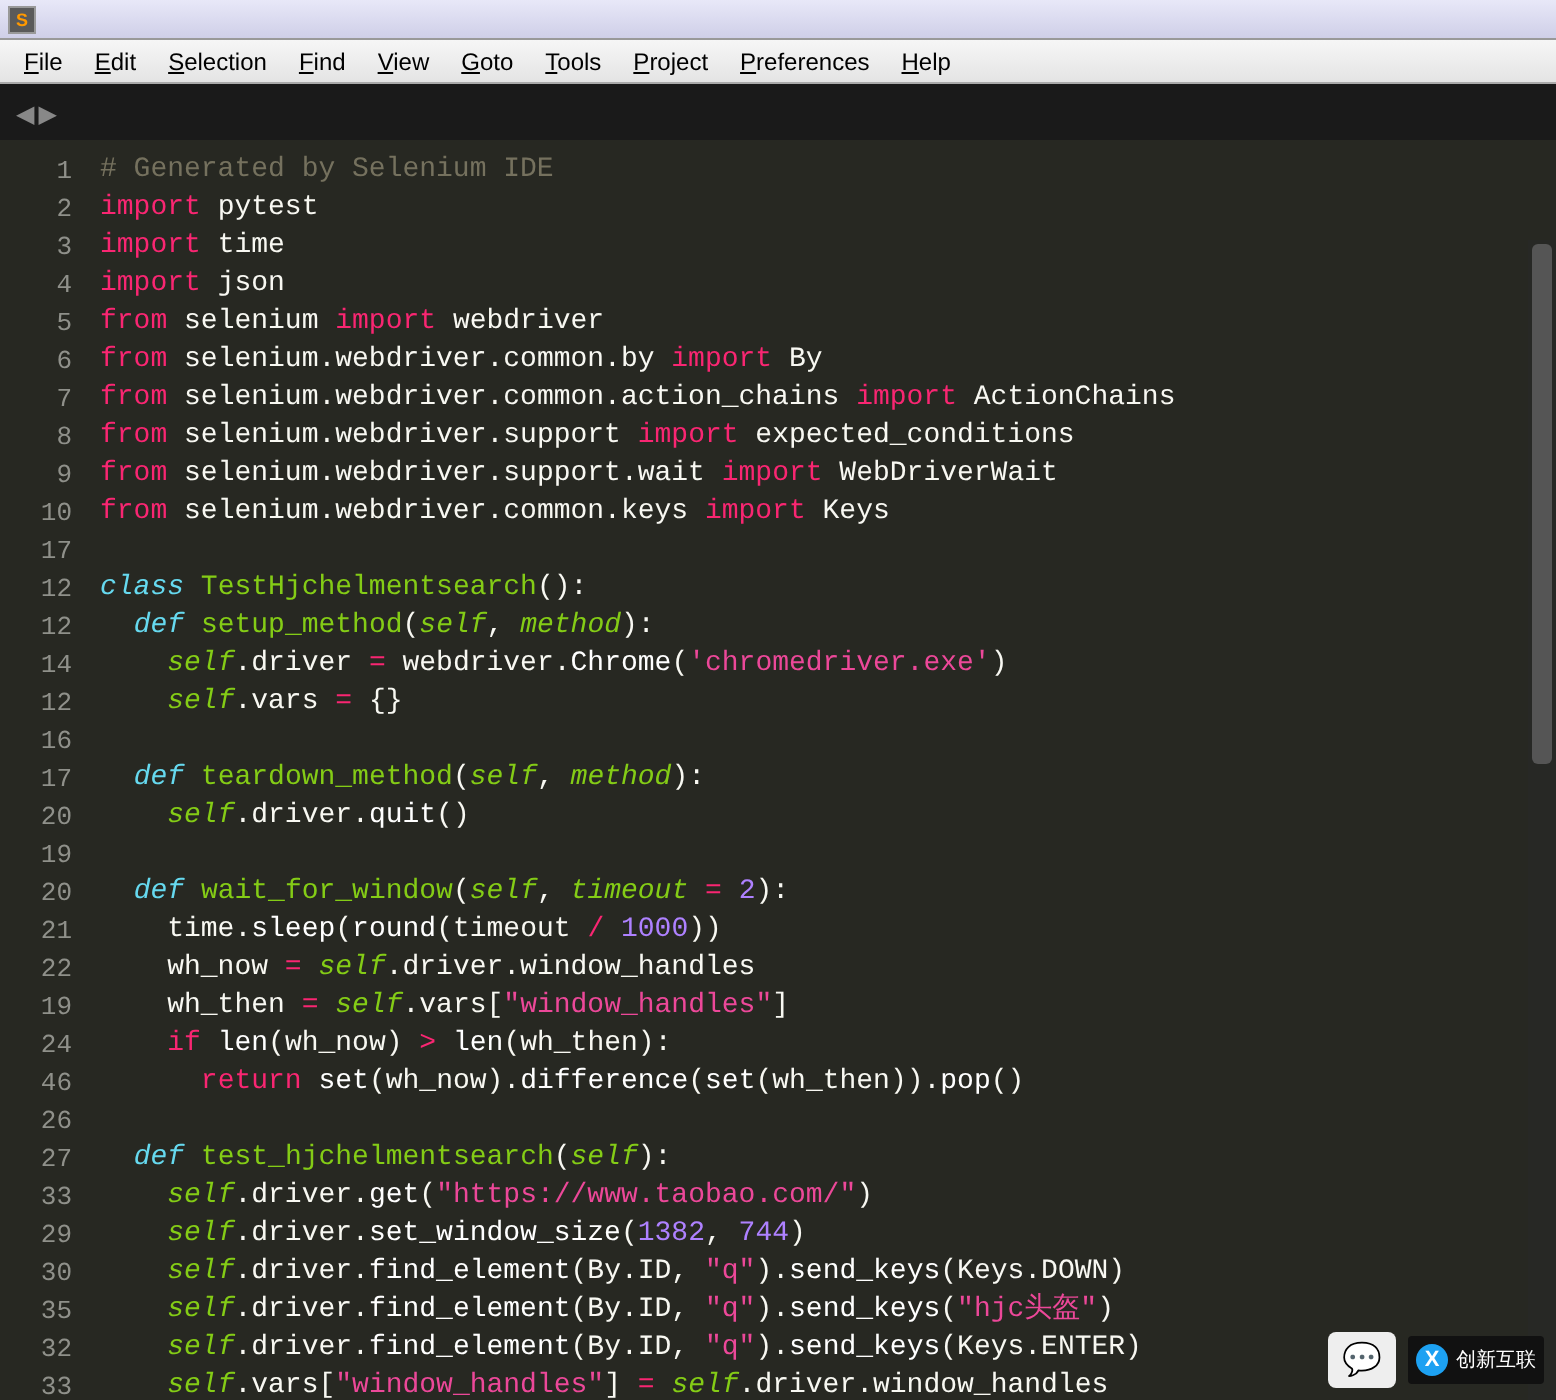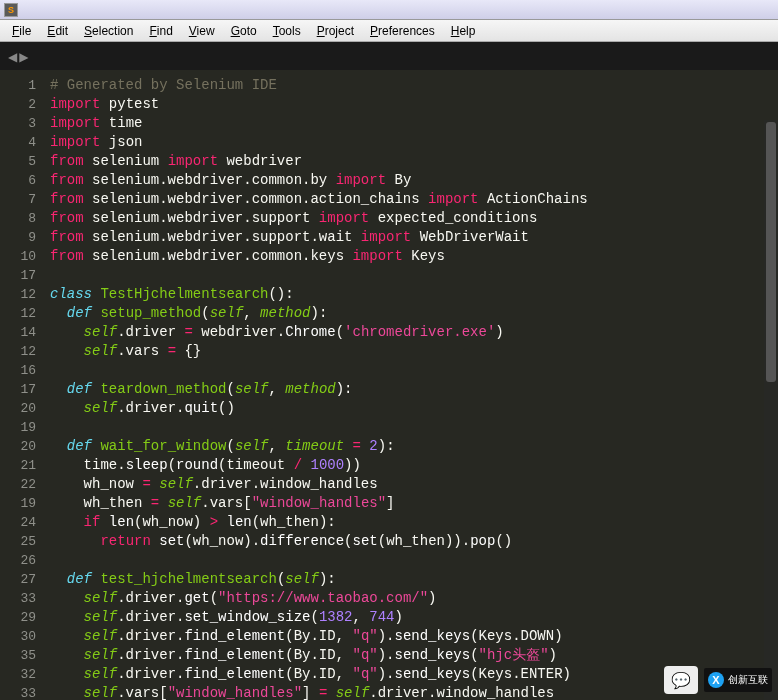--- a/index.html
+++ b/index.html
@@ -89,21 +89,21 @@
       <div>12</div>
       <div>16</div>
       <div>17</div>
       <div>20</div>
       <div>19</div>
       <div>20</div>
       <div>21</div>
       <div>22</div>
       <div>19</div>
       <div>24</div>
-      <div>25</div>
+      <div>46</div>
       <div>26</div>
       <div>27</div>
       <div>33</div>
       <div>29</div>
       <div>30</div>
       <div>35</div>
       <div>32</div>
       <div>33</div>
     </div>
   <div class="code"><div class="line"><span class="c-comment"># Generated by Selenium IDE</span></div><div class="line"><span class="c-keyword">import</span><span class="c-plain"> pytest</span></div><div class="line"><span class="c-keyword">import</span><span class="c-plain"> time</span></div><div class="line"><span class="c-keyword">import</span><span class="c-plain"> json</span></div><div class="line"><span class="c-keyword">from</span><span class="c-plain"> selenium </span><span class="c-keyword">import</span><span class="c-plain"> webdriver</span></div><div class="line"><span class="c-keyword">from</span><span class="c-plain"> selenium.webdriver.common.by </span><span class="c-keyword">import</span><span class="c-plain"> By</span></div><div class="line"><span class="c-keyword">from</span><span class="c-plain"> selenium.webdriver.common.action_chains </span><span class="c-keyword">import</span><span class="c-plain"> ActionChains</span></div><div class="line"><span class="c-keyword">from</span><span class="c-plain"> selenium.webdriver.support </span><span class="c-keyword">import</span><span class="c-plain"> expected_conditions</span></div><div class="line"><span class="c-keyword">from</span><span class="c-plain"> selenium.webdriver.support.wait </span><span class="c-keyword">import</span><span class="c-plain"> WebDriverWait</span></div><div class="line"><span class="c-keyword">from</span><span class="c-plain"> selenium.webdriver.common.keys </span><span class="c-keyword">import</span><span class="c-plain"> Keys</span></div><div class="line"><span class="c-plain"></span></div><div class="line"><span class="c-storage">class</span><span class="c-plain"> </span><span class="c-funcname">TestHjchelmentsearch</span><span class="c-plain">():</span></div><div class="line"><span class="c-plain">  </span><span class="c-storage">def</span><span class="c-plain"> </span><span class="c-funcname">setup_method</span><span class="c-plain">(</span><span class="c-param">self</span><span class="c-plain">, </span><span class="c-param">method</span><span class="c-plain">):</span></div><div class="line"><span class="c-plain">    </span><span class="c-param">self</span><span class="c-plain">.driver </span><span class="c-keyword">=</span><span class="c-plain"> webdriver.</span><span class="c-call">Chrome</span><span class="c-plain">(</span><span class="c-string">'chromedriver.exe'</span><span class="c-plain">)</span></div><div class="line"><span class="c-plain">    </span><span class="c-param">self</span><span class="c-plain">.vars </span><span class="c-keyword">=</span><span class="c-plain"> {}</span></div><div class="line"><span class="c-plain"></span></div><div class="line"><span class="c-plain">  </span><span class="c-storage">def</span><span class="c-plain"> </span><span class="c-funcname">teardown_method</span><span class="c-plain">(</span><span class="c-param">self</span><span class="c-plain">, </span><span class="c-param">method</span><span class="c-plain">):</span></div><div class="line"><span class="c-plain">    </span><span class="c-param">self</span><span class="c-plain">.driver.</span><span class="c-call">quit</span><span class="c-plain">()</span></div><div class="line"><span class="c-plain"></span></div><div class="line"><span class="c-plain">  </span><span class="c-storage">def</span><span class="c-plain"> </span><span class="c-funcname">wait_for_window</span><span class="c-plain">(</span><span class="c-param">self</span><span class="c-plain">, </span><span class="c-param">timeout</span><span class="c-plain"> </span><span class="c-keyword">=</span><span class="c-plain"> </span><span class="c-number">2</span><span class="c-plain">):</span></div><div class="line"><span class="c-plain">    time.</span><span class="c-call">sleep</span><span class="c-plain">(</span><span class="c-call">round</span><span class="c-plain">(timeout </span><span class="c-keyword">/</span><span class="c-plain"> </span><span class="c-number">1000</span><span class="c-plain">))</span></div><div class="line"><span class="c-plain">    wh_now </span><span class="c-keyword">=</span><span class="c-plain"> </span><span class="c-param">self</span><span class="c-plain">.driver.window_handles</span></div><div class="line"><span class="c-plain">    wh_then </span><span class="c-keyword">=</span><span class="c-plain"> </span><span class="c-param">self</span><span class="c-plain">.vars[</span><span class="c-string">"window_handles"</span><span class="c-plain">]</span></div><div class="line"><span class="c-plain">    </span><span class="c-keyword">if</span><span class="c-plain"> </span><span class="c-call">len</span><span class="c-plain">(wh_now) </span><span class="c-keyword">&gt;</span><span class="c-plain"> </span><span class="c-call">len</span><span class="c-plain">(wh_then):</span></div><div class="line"><span class="c-plain">      </span><span class="c-keyword">return</span><span class="c-plain"> </span><span class="c-call">set</span><span class="c-plain">(wh_now).</span><span class="c-call">difference</span><span class="c-plain">(</span><span class="c-call">set</span><span class="c-plain">(wh_then)).</span><span class="c-call">pop</span><span class="c-plain">()</span></div><div class="line"><span class="c-plain"></span></div><div class="line"><span class="c-plain">  </span><span class="c-storage">def</span><span class="c-plain"> </span><span class="c-funcname">test_hjchelmentsearch</span><span class="c-plain">(</span><span class="c-param">self</span><span class="c-plain">):</span></div><div class="line"><span class="c-plain">    </span><span class="c-param">self</span><span class="c-plain">.driver.</span><span class="c-call">get</span><span class="c-plain">(</span><span class="c-string">"https://www.taobao.com/"</span><span class="c-plain">)</span></div><div class="line"><span class="c-plain">    </span><span class="c-param">self</span><span class="c-plain">.driver.</span><span class="c-call">set_window_size</span><span class="c-plain">(</span><span class="c-number">1382</span><span class="c-plain">, </span><span class="c-number">744</span><span class="c-plain">)</span></div><div class="line"><span class="c-plain">    </span><span class="c-param">self</span><span class="c-plain">.driver.</span><span class="c-call">find_element</span><span class="c-plain">(By.ID, </span><span class="c-string">"q"</span><span class="c-plain">).</span><span class="c-call">send_keys</span><span class="c-plain">(Keys.DOWN)</span></div><div class="line"><span class="c-plain">    </span><span class="c-param">self</span><span class="c-plain">.driver.</span><span class="c-call">find_element</span><span class="c-plain">(By.ID, </span><span class="c-string">"q"</span><span class="c-plain">).</span><span class="c-call">send_keys</span><span class="c-plain">(</span><span class="c-string">"hjc头盔"</span><span class="c-plain">)</span></div><div class="line"><span class="c-plain">    </span><span class="c-param">self</span><span class="c-plain">.driver.</span><span class="c-call">find_element</span><span class="c-plain">(By.ID, </span><span class="c-string">"q"</span><span class="c-plain">).</span><span class="c-call">send_keys</span><span class="c-plain">(Keys.ENTER)</span></div><div class="line"><span class="c-plain">    </span><span class="c-param">self</span><span class="c-plain">.vars[</span><span class="c-string">"window_handles"</span><span class="c-plain">] </span><span class="c-keyword">=</span><span class="c-plain"> </span><span class="c-param">self</span><span class="c-plain">.driver.window_handles</span></div></div>

